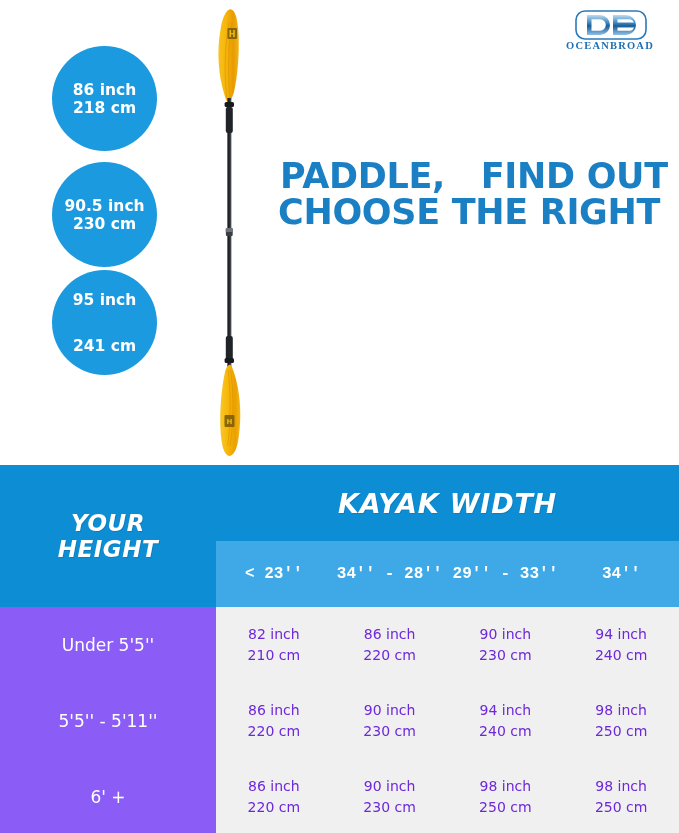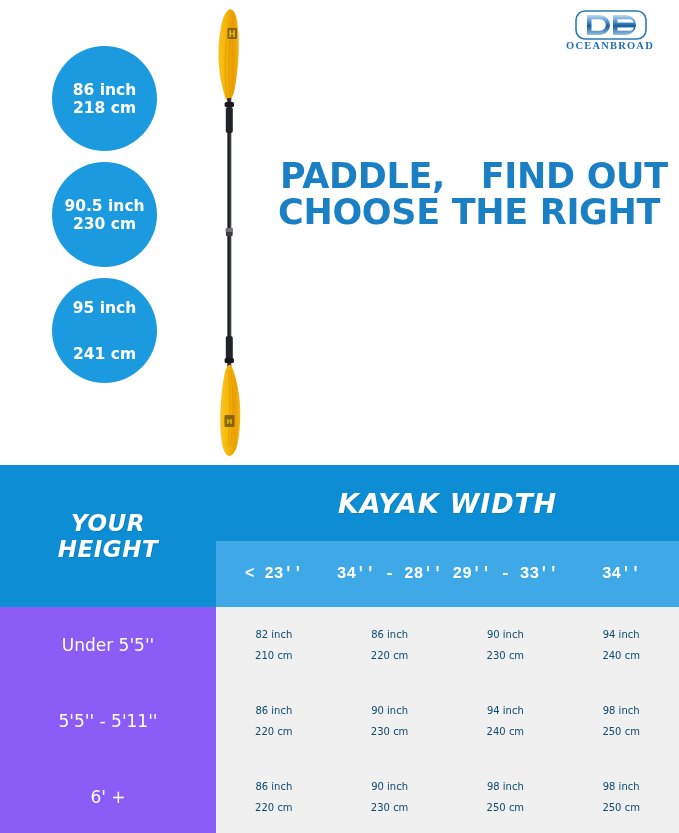--- a/index.html
+++ b/index.html
@@ -56,21 +56,21 @@
     align-items: center;
     justify-content: center;
     text-align: center;
     font-weight: bold;
     font-size: 15.5px;
     line-height: 18px;
     font-family: "DejaVu Sans", sans-serif;
   }
   #circle-0 { left: 52px;  top: 46px;  width: 105px; height: 105px; }
   #circle-1 { left: 52px;  top: 162px; width: 105px; height: 105px; }
-  #circle-2 { left: 52px;  top: 278px; width: 105px; height: 105px; gap: 28px; }
+  #circle-2 { left: 52px;  top: 270px; width: 105px; height: 105px; gap: 28px; }
   .size-circle .c-line { display: block; white-space: nowrap; }
 
   
   #paddle {
     position: absolute;
     left: 196px;
     top: 6px;
     width: 80px;
     height: 450px;
   }
@@ -151,23 +151,23 @@
   .cell-row-label {
     background: #8b5cf6;
     color: #ffffff;
     font-family: "DejaVu Sans", sans-serif;
     font-size: 17px;
     border-right: 3px solid #ffffff;
     border-bottom: 3px solid #ffffff;
   }
   .cell-value {
     background: #f0f0f0;
-    color: #0c4a6e;
-    font-family: "DejaVu Sans", sans-serif;
-    font-size: 10px;
+    color: #6d28d9;
+    font-family: "DejaVu Sans", sans-serif;
+    font-size: 14px;
     line-height: 21px;
     border-right: 3px solid #ffffff;
     border-bottom: 3px solid #ffffff;
   }
   .cell-value:last-child { border-right: 0; }
   .cell-value .v-line { display: block; white-space: nowrap; }
   .body-row { height: 76px; }
   .body-row.last .cell-row-label,
   .body-row.last .cell-value { border-bottom: 0; }
 </style>

